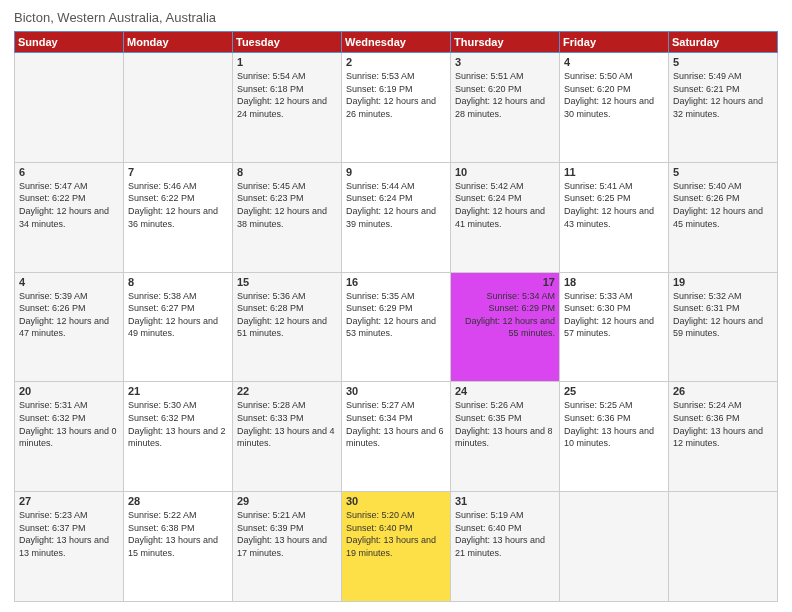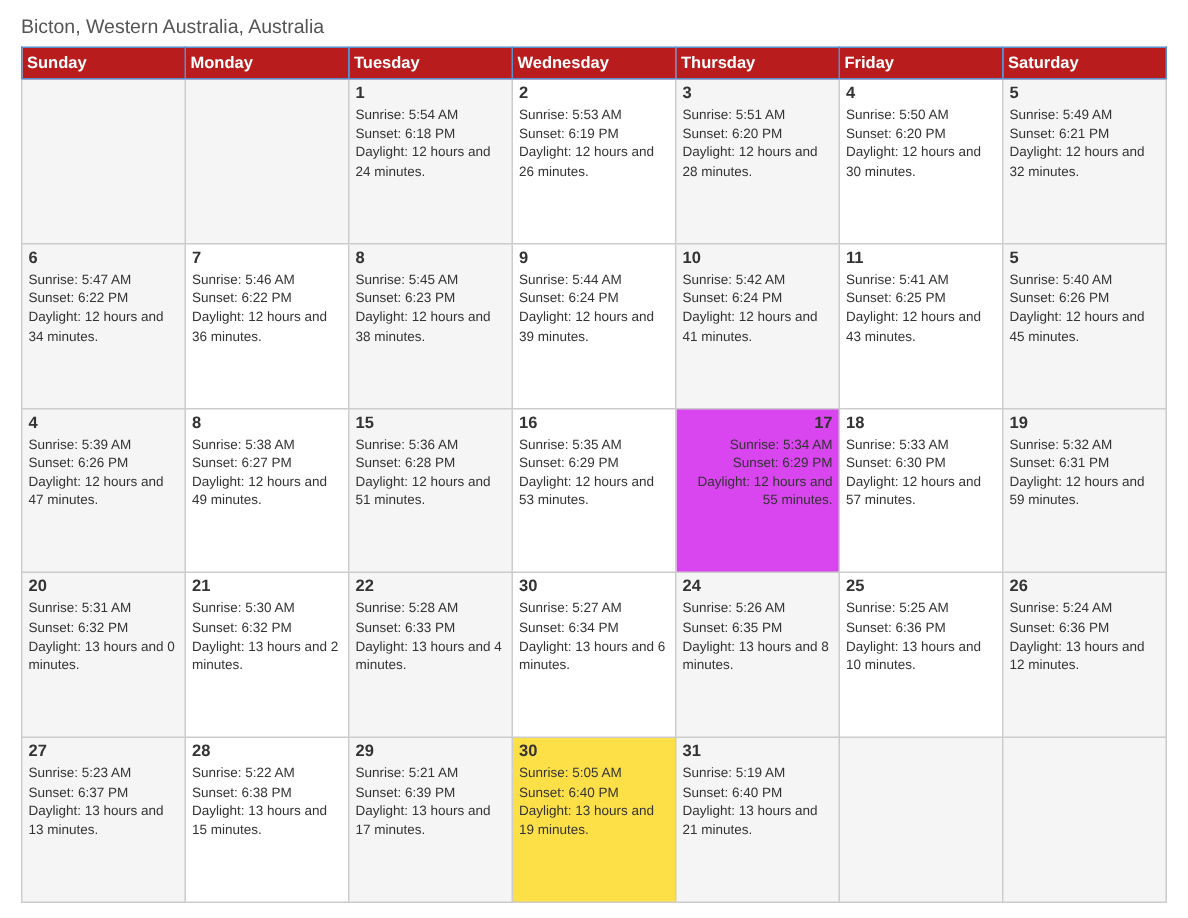--- a/index.html
+++ b/index.html
@@ -309,21 +309,21 @@
 Daylight: 13 hours and 15 minutes.</div>
           </td>
           <td style="background: rgb(245, 245, 245);">
             <span class="day-number">29</span>
             <div class="day-info" style="white-space: pre-line;">Sunrise: 5:21 AM
 Sunset: 6:39 PM
 Daylight: 13 hours and 17 minutes.</div>
           </td>
           <td style="background: #fde047;">
             <span class="day-number">30</span>
-            <div class="day-info" style="white-space: pre-line;">Sunrise: 5:05 AM
+            <div class="day-info" style="white-space: pre-line;">Sunrise: 5:20 AM
 Sunset: 6:40 PM
 Daylight: 13 hours and 19 minutes.</div>
           </td>
           <td style="background: rgb(245, 245, 245);">
             <span class="day-number">31</span>
             <div class="day-info" style="white-space: pre-line;">Sunrise: 5:19 AM
 Sunset: 6:40 PM
 Daylight: 13 hours and 21 minutes.</div>
           </td>
           <td class="empty-cell" style="background: rgb(240, 240, 240);"></td>

